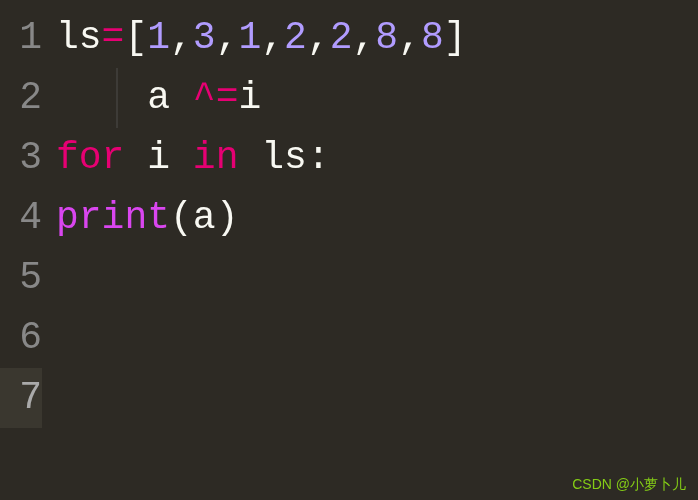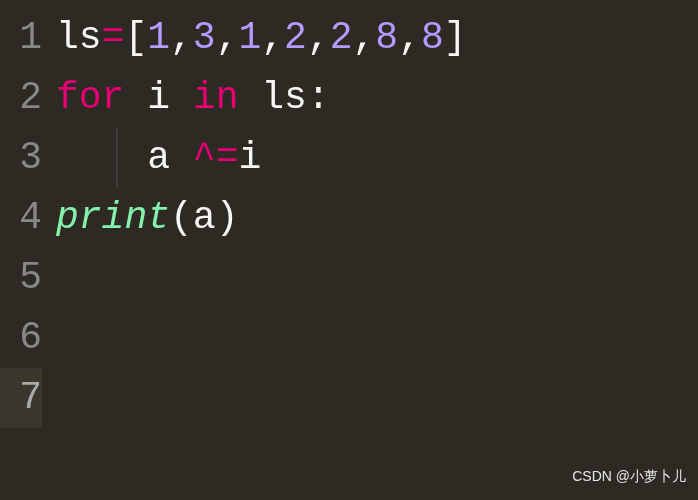--- a/index.html
+++ b/index.html
@@ -40,61 +40,61 @@
   .code .line {
     height: 60px;
     line-height: 60px;
     white-space: pre;
     position: relative;
   }
   .code .current-line {
     background: transparent;
   }
   .kw { color: #e60073; }
-  .fn { color: #86efac; font-style: italic; }
+  .fn { color: #d946ef; }
   .op { color: #e60073; }
   .num { color: #b19cff; }
   .name { color: #f8f8f2; }
   .paren { color: #f8f8f2; }
   .bracket { color: #f8f8f2; }
   .colon { color: #f8f8f2; }
   .indent-guide {
     position: absolute;
     left: 60px;
     top: 0;
     bottom: 0;
     width: 2px;
     background: #555;
     opacity: 0.4;
   }
   .watermark {
     position: absolute;
-    bottom: 14px;
+    bottom: 6px;
     right: 12px;
-    color: #e5e5e5;
+    color: #84cc16;
     font-size: 14px;
     font-family: sans-serif;
   }
 </style>
 </head>
 <body>
 
 <div class="editor">
   <div class="gutter">
     <div>1</div>
     <div>2</div>
     <div>3</div>
     <div>4</div>
     <div>5</div>
     <div>6</div>
     <div class="current">7</div>
   </div>
   <div class="code">
     <div class="line"><span class="name">ls</span><span class="op">=</span><span class="bracket">[</span><span class="num">1</span><span class="name">,</span><span class="num">3</span><span class="name">,</span><span class="num">1</span><span class="name">,</span><span class="num">2</span><span class="name">,</span><span class="num">2</span><span class="name">,</span><span class="num">8</span><span class="name">,</span><span class="num">8</span><span class="bracket">]</span></div>
+    <div class="line"><span class="indent-guide"></span><span>    </span><span class="name">a</span><span> </span><span class="op">^=</span><span class="name">i</span></div>
     <div class="line"><span class="kw">for</span><span> </span><span class="name">i</span><span> </span><span class="kw">in</span><span> </span><span class="name">ls</span><span class="colon">:</span></div>
-    <div class="line"><span class="indent-guide"></span><span>    </span><span class="name">a</span><span> </span><span class="op">^=</span><span class="name">i</span></div>
     <div class="line"><span class="fn">print</span><span class="paren">(</span><span class="name">a</span><span class="paren">)</span></div>
     <div class="line"></div>
     <div class="line current-line"></div>
   </div>
 </div>
 
 <div class="watermark">CSDN @小萝卜儿</div>
 
 </body></html>

